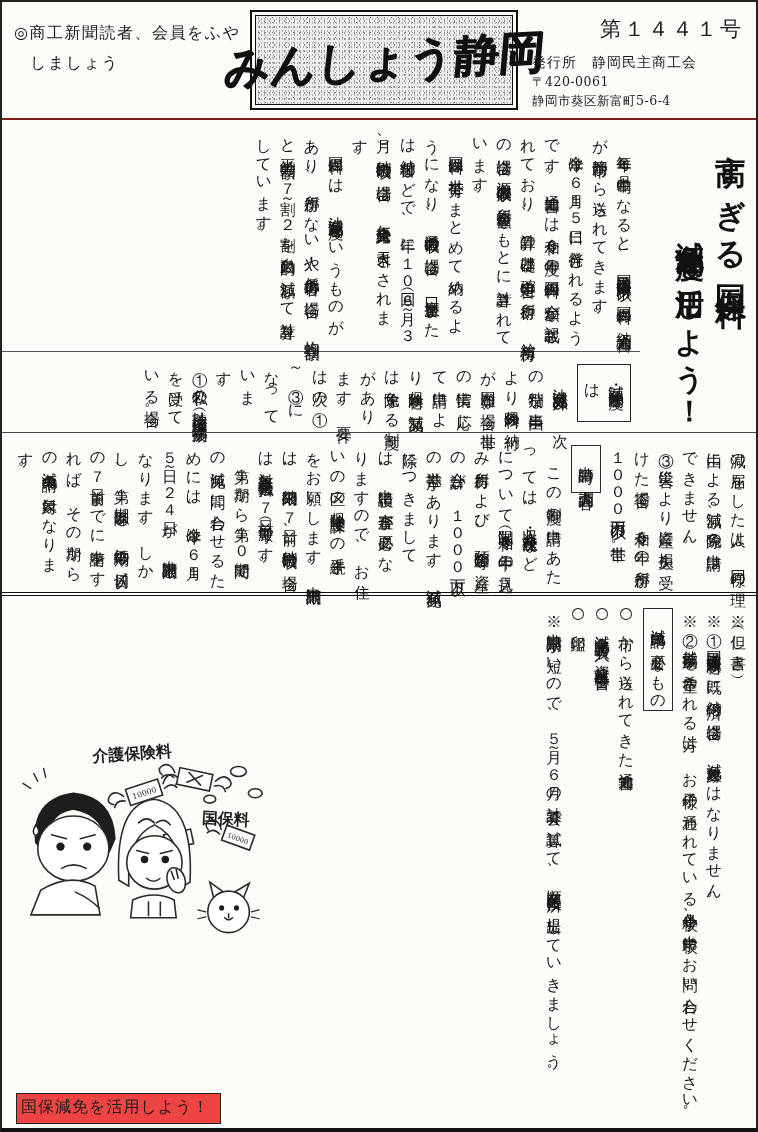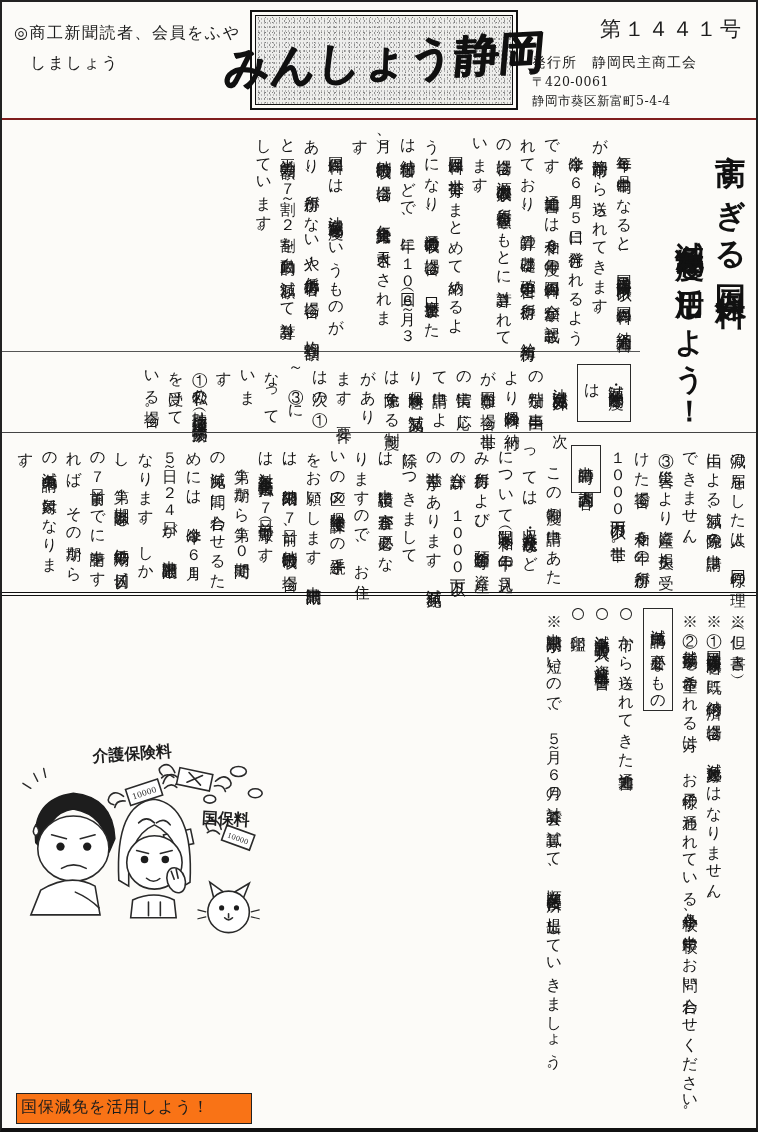--- a/index.html
+++ b/index.html
@@ -58,43 +58,43 @@
   }
   .headline .h-line1 { font-size: 31px; letter-spacing: 6px; }
   .headline .h-line2 { font-size: 29px; letter-spacing: 3px; margin-top: 88px; }
   
   .band3 { height: 236px; border-top: 1px solid #444; padding: 8px 6px; }
   
   .band4 { flex: 1; border-top: 4px double #111; display: flex; }
   .band4-left { width: 280px; padding: 6px 4px 4px 14px; display: flex; flex-direction: column; }
   .cartoon { flex: 1; }
   .caption-box {
-    width: 236px; border: 1.5px solid #222; padding: 3px 8px 5px 4px;
-    font-size: 16px; letter-spacing: 1px; margin-top: 9px; background: #f97316;
+    width: 205px; border: 1.5px solid #222; padding: 3px 8px 5px 4px;
+    font-size: 16px; letter-spacing: 1px; margin-top: 9px; background: #ef4444;
   }
   .band4-right { flex: 1; padding: 8px 6px; }
   svg text { font-family: "DejaVu Serif", "Liberation Serif", serif; }
 </style>
 </head>
 <body>
 
 <div class="page">
 
   <div class="header">
     <div class="slogans">
       <div>◎商工新聞読者、会員をふやしましょう</div>
     </div>
     <div class="masthead">
       <div class="masthead-text">みんしょう静岡</div>
     </div>
     <div class="pubinfo">
       <div class="issue-no">第１４４１号</div>
       <div class="publisher">発行所　静岡民主商工会</div>
       <div class="addr">〒420-0061</div>
-      <div class="addr">静岡市葵区新富町5-4-4</div>
+      <div class="addr">静岡市葵区新富町5-6-4</div>
     </div>
   </div>
 
   <div class="top-section">
     <div class="left-col">
       <div class="band1 vflow">
         <p class="indent">毎年６月中旬になると、国民健康保険料（以下、国保料）の納入通知書が静岡市から送られてきます。</p>
         <p class="indent">今年は６月１５日に発行されるようです。通知書には令和６年度の国保料の金額が記載されており、計算の基礎は確定申告の所得や、給与所得の場合は源泉徴収票の所得金額をもとに計算されています。</p>
         <p class="indent">国保料は世帯分でまとめて納めるようになり、普通徴収の場合は、口座振替または納付書などで、年に１０回（６月～３月）、特別徴収の場合は、年金受給月に天引きされます。</p>
         <p class="indent">国保料には、法定減免制度というものがあり、所得がない人や低所得者の場合に、均等割額と平等割額の７割～２割を自動的に減額して計算をしています。</p>

